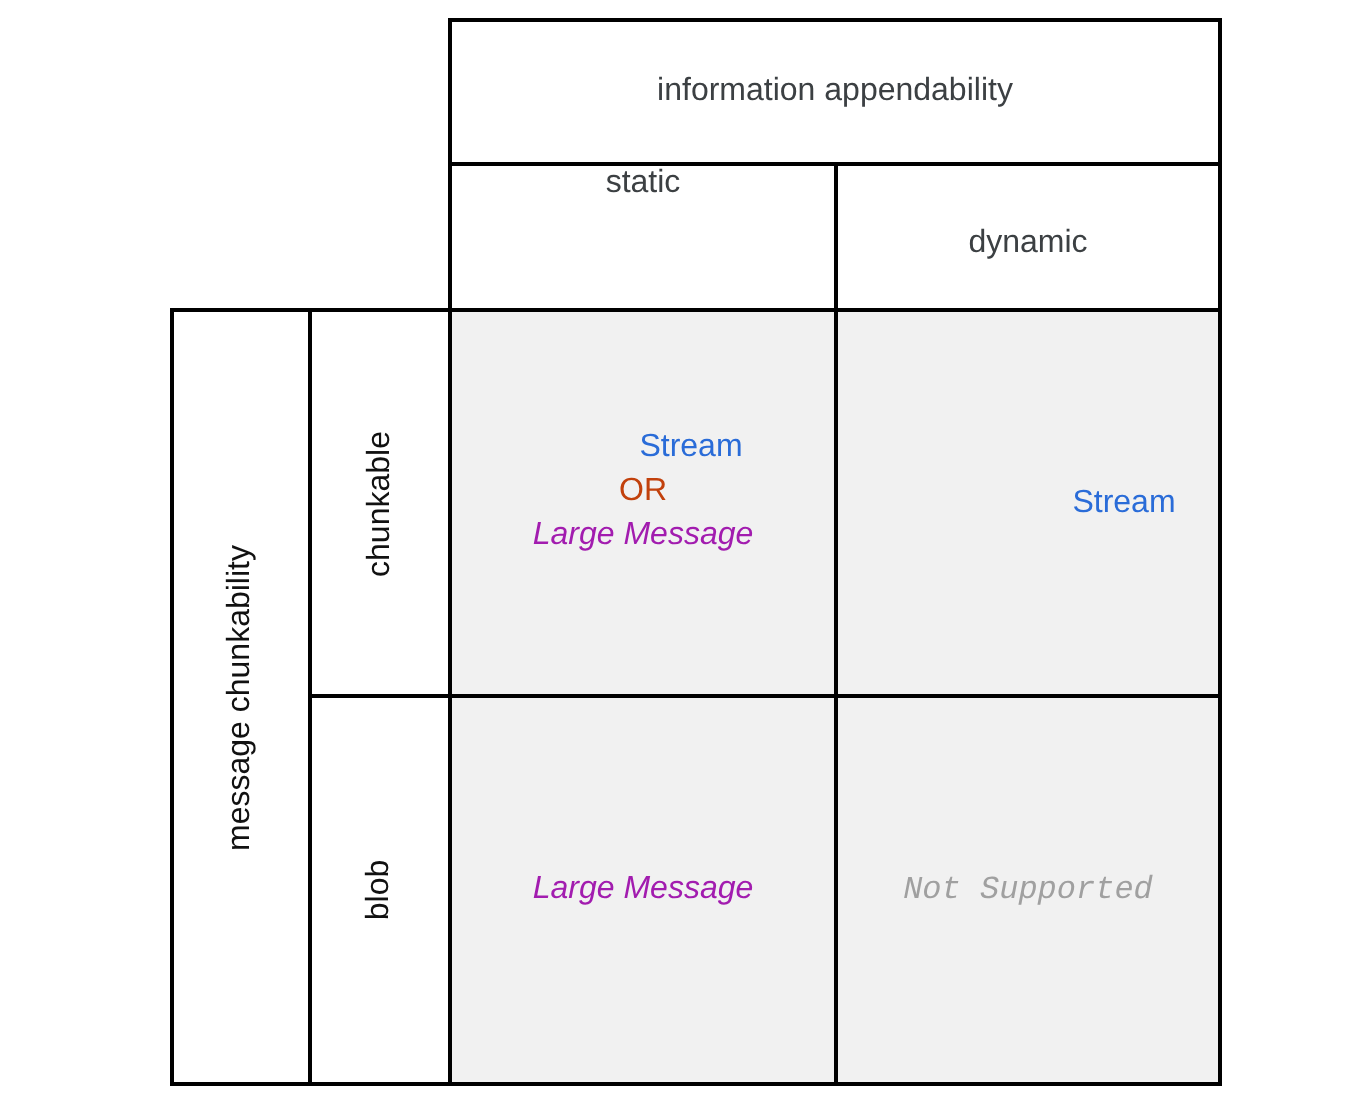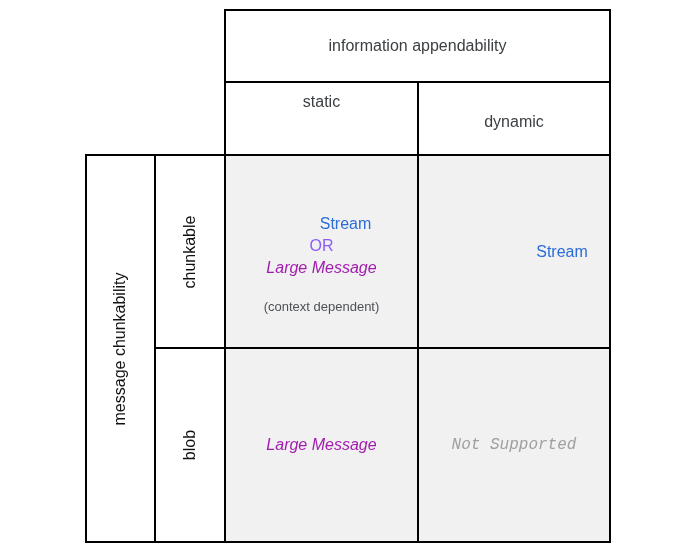--- a/index.html
+++ b/index.html
@@ -47,21 +47,21 @@
     flex-direction: column;
     align-items: center;
     justify-content: flex-start;
     text-align: center;
   }
   .stack .ln {
     line-height: 22px;
     font-size: 16px;
   }
   .c-stream { color: #2a6cd8; margin-left: 48px; }
-  .c-or { color: #8b5cf6; }
+  .c-or { color: #c2410c; }
   .c-large { color: #a21caf; font-style: italic; }
   .c-note {
     color: #4d5156;
     font-size: 13px;
     margin-top: 16px;
     line-height: 24px;
   }
   .c-notsupported {
     color: #a0a0a0;
     font-style: italic;
@@ -84,39 +84,38 @@
   <div class="line" style="left:86px; top:541px; width:525px; height:2px;"></div>
 
   <div class="line" style="left:85px; top:154px; width:2px; height:389px;"></div>
   <div class="line" style="left:154px; top:154px; width:2px; height:389px;"></div>
   <div class="line" style="left:224px; top:9px; width:2px; height:534px;"></div>
   <div class="line" style="left:417px; top:81px; width:2px; height:462px;"></div>
   <div class="line" style="left:609px; top:9px; width:2px; height:534px;"></div>
 
   <div class="txt" style="left:225px; top:10px; width:385px; height:71px;">information appendability</div>
 
-  <div class="txt" style="left:225px; top:74px; width:193px; height:56px;">static</div>
+  <div class="txt" style="left:225px; top:64px; width:193px; height:56px;">static</div>
   <div class="txt" style="left:418px; top:86px; width:192px; height:72px;">dynamic</div>
 
   <div class="txt" style="left:86px; top:155px; width:69px; height:387px;">
     <span class="rot">message chunkability</span>
   </div>
 
   <div class="txt" style="left:155px; top:155px; width:70px; height:193px;">
     <span class="rot">chunkable</span>
   </div>
   <div class="txt" style="left:155px; top:348px; width:70px; height:194px;">
     <span class="rot">blob</span>
   </div>
 
   <div class="stack" style="left:225px; top:213px; width:193px;">
     <div class="ln c-stream">Stream</div>
     <div class="ln c-or">OR</div>
     <div class="ln c-large">Large Message</div>
-    <div class="c-note">(context dependent)</div>
   </div>
 
   <div class="txt c-stream" style="left:418px; top:155px; width:192px; height:193px;">Stream</div>
 
   <div class="txt c-large" style="left:225px; top:348px; width:193px; height:194px;">Large Message</div>
 
   <div class="txt c-notsupported" style="left:418px; top:348px; width:192px; height:194px;font-family:Liberation Mono, monospace;">Not Supported</div>
 
 </div>
 

